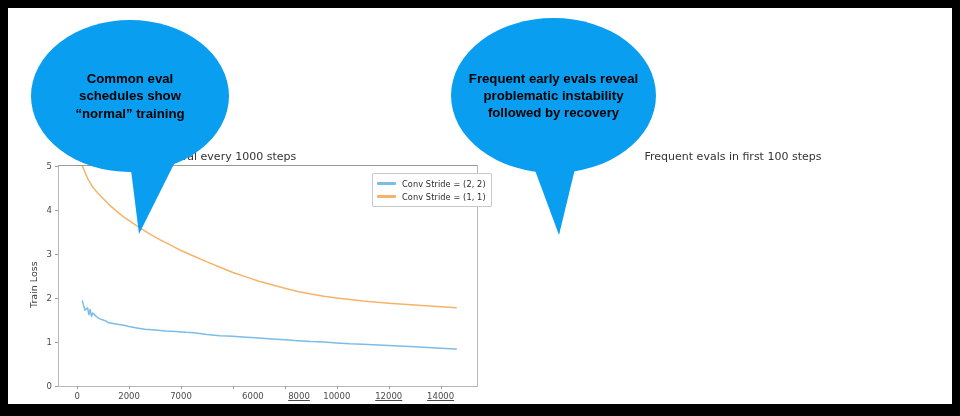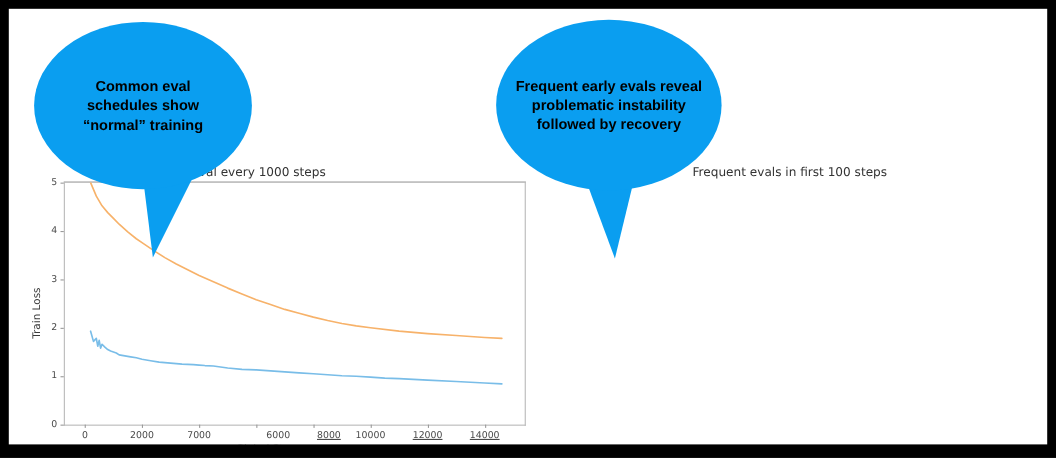--- a/index.html
+++ b/index.html
@@ -2,21 +2,21 @@
 <html><head>
 <meta charset="utf-8">
 <style>
   html,body{margin:0;padding:0;background:#000;}
   body{width:960px;height:416px;font-family:"DejaVu Sans",sans-serif;overflow:hidden;}
   #frame{position:relative;width:960px;height:416px;background:#000;}
   #canvas{position:absolute;left:8px;top:8px;width:944px;height:396px;background:#fff;overflow:hidden;}
 
   .panel{position:absolute;top:0;height:396px;}
   #panel-left{left:0;width:478px;}
-  #panel-right{left:463px;width:466px;}
+  #panel-right{left:478px;width:466px;}
 
   .chart-title{position:absolute;top:142px;width:100%;text-align:center;
     font-size:11px;color:#333;font-family:"DejaVu Sans",sans-serif;}
   #panel-left .chart-title{left:-12px;}
   #panel-right .chart-title{left:14px;}
 
   .plotbox{position:absolute;border:1px solid #b8b8b8;border-top-color:#9a9a9a;background:transparent;}
   #plot-left{left:50px;top:157px;width:418px;height:220px;}
 
   .svg-layer{position:absolute;left:0;top:0;width:100%;height:100%;}
@@ -93,20 +93,30 @@
           <div class="tick ytick" style="left: 22px; top: 334px; width: 22px;">1</div>
           <div class="tickmark" style="left: 47px; top: 290px; width: 3px; height: 1px;"></div>
           <div class="tick ytick" style="left: 22px; top: 290px; width: 22px;">2</div>
           <div class="tickmark" style="left: 47px; top: 246px; width: 3px; height: 1px;"></div>
           <div class="tick ytick" style="left: 22px; top: 246px; width: 22px;">3</div>
           <div class="tickmark" style="left: 47px; top: 202px; width: 3px; height: 1px;"></div>
           <div class="tick ytick" style="left: 22px; top: 202px; width: 22px;">4</div>
           <div class="tickmark" style="left: 47px; top: 158px; width: 3px; height: 1px;"></div>
           <div class="tick ytick" style="left: 22px; top: 158px; width: 22px;">5</div>
         </div>
+      <div class="legend" id="legend-left">
+          <div class="legend-row">
+            <span class="legend-swatch" style="background: rgb(121, 189, 232);"></span>
+            <span class="legend-text">Conv Stride =  (2, 2)</span>
+          </div>
+          <div class="legend-row">
+            <span class="legend-swatch" style="background: rgb(247, 178, 106);"></span>
+            <span class="legend-text">Conv Stride =  (1, 1)</span>
+          </div>
+        </div>
     </div>
 
     <div class="panel" id="panel-right">
       <div class="chart-title">Frequent evals in first 100 steps</div>
 
       <div id="ticks-right"></div>
 
     </div>
 
     <div class="bubble" id="bubble-2">

